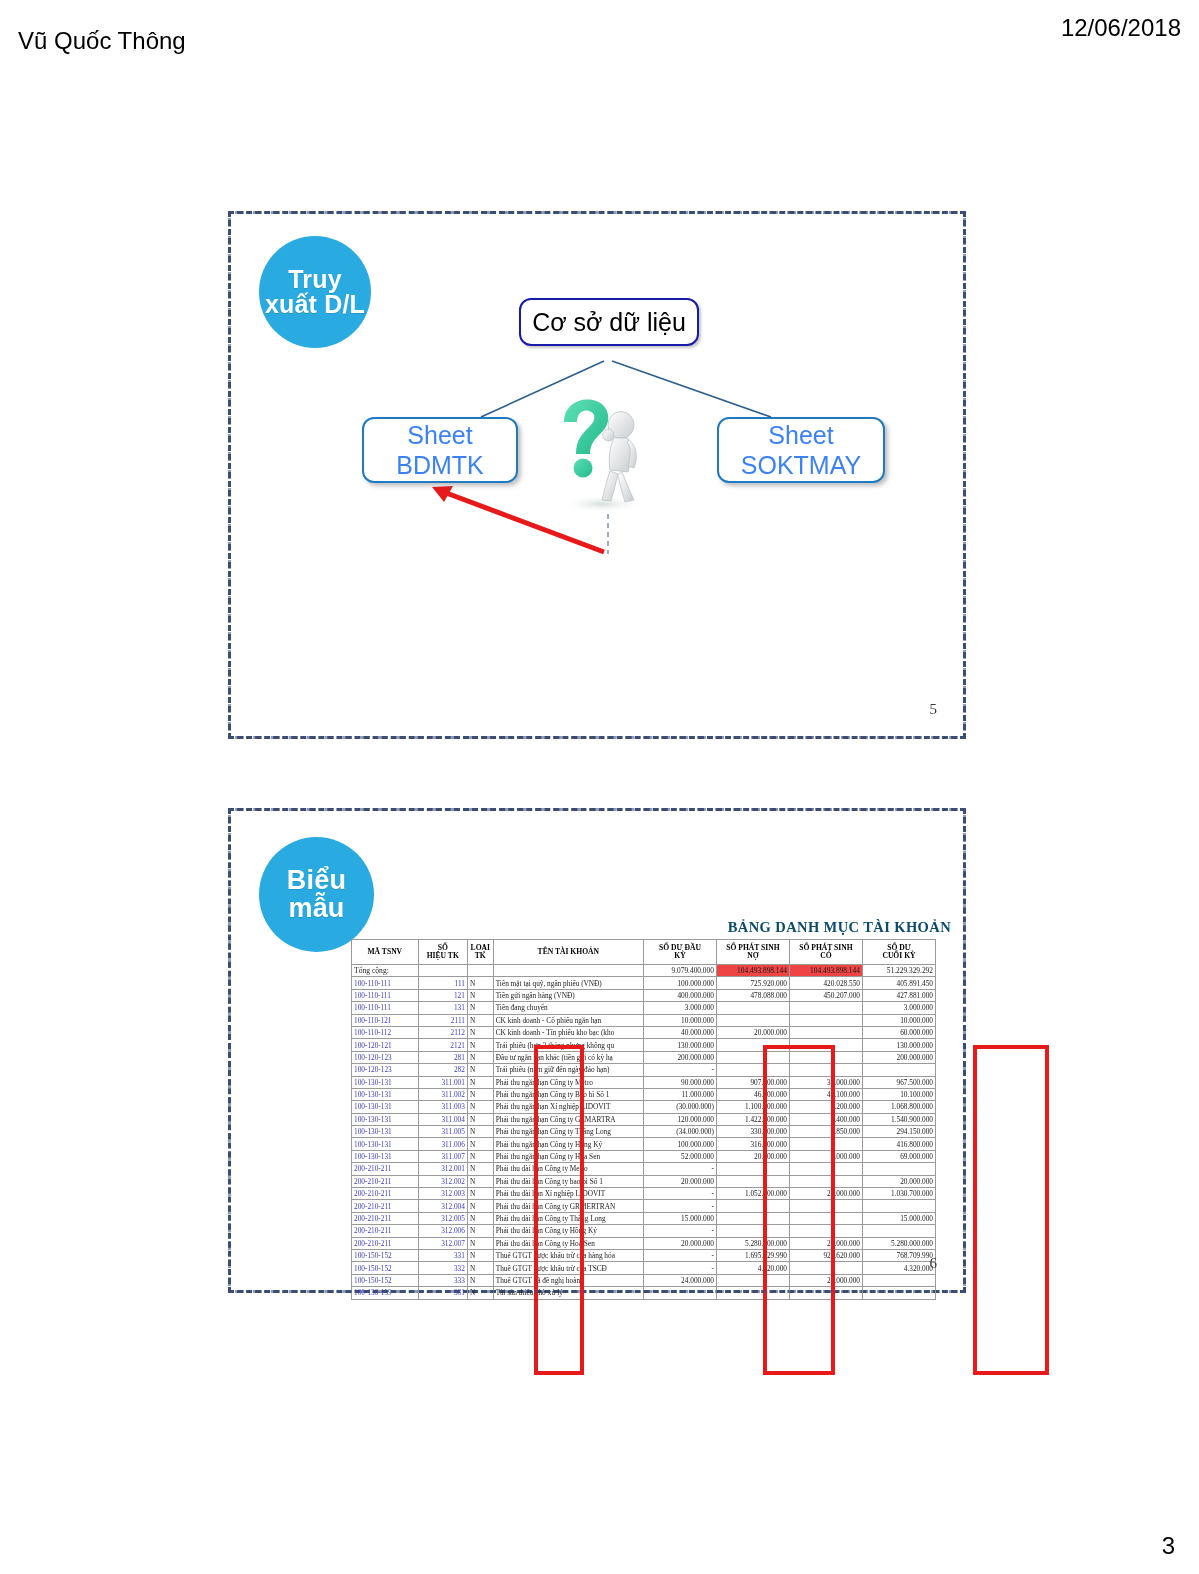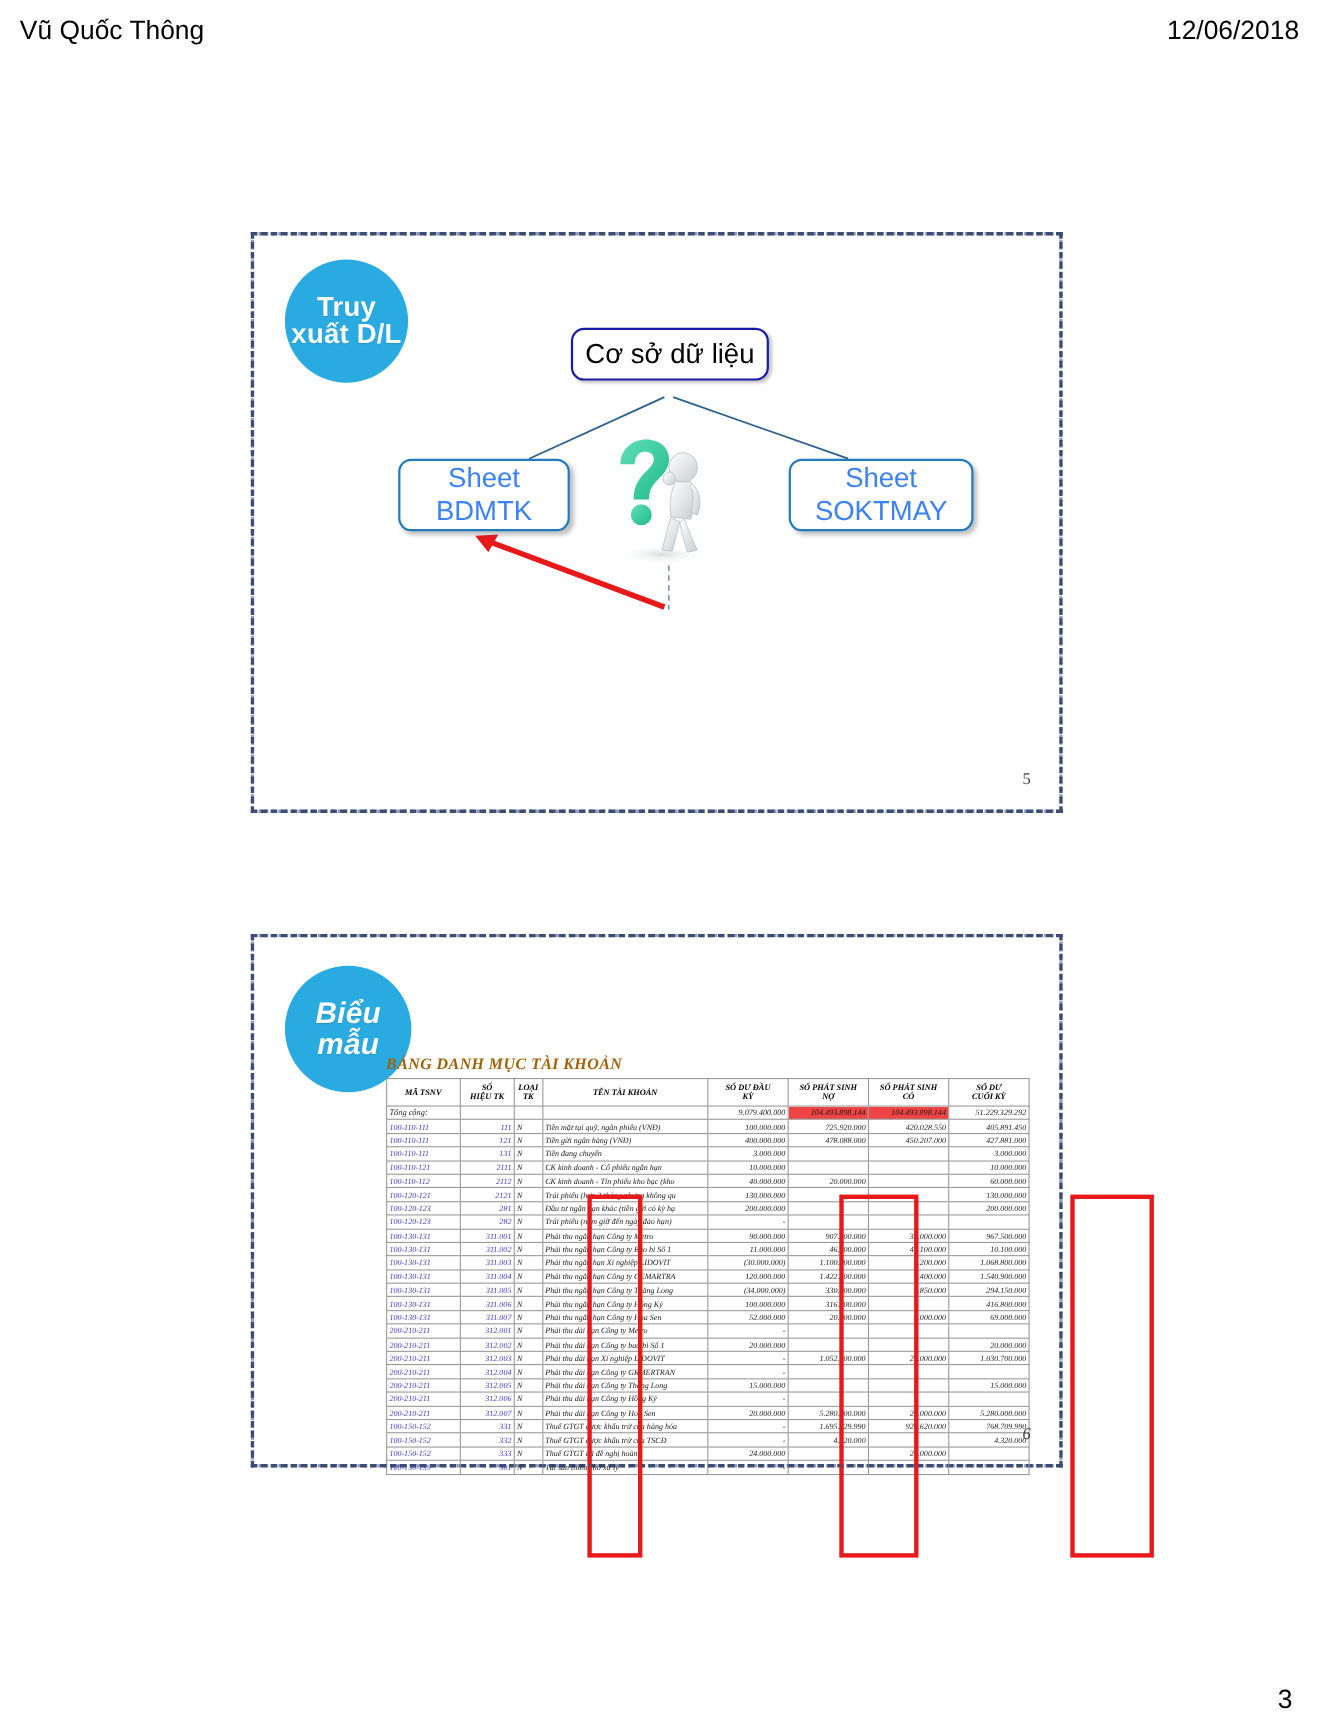--- a/index.html
+++ b/index.html
@@ -9,21 +9,21 @@
     font-family:"Liberation Sans", sans-serif;
     position:relative;
     overflow:hidden;
   }
 
   
   .page-header{
     position:absolute;top:10px;left:0;width:1199px;height:40px;
   }
   .page-header .author{
-    position:absolute;left:18px;top:4px;
+    position:absolute;left:18px;top:17px;
     font-size:24px;color:#000;font-family:"Liberation Sans",sans-serif;
   }
   .page-header .date{
     position:absolute;right:18px;top:4px;
     font-size:24px;color:#000;font-family:Liberation Sans, sans-serif;
   }
   .page-footer-num{
     position:absolute;right:24px;bottom:14px;
     font-size:24px;color:#000;
   }
@@ -35,21 +35,21 @@
     border-style:dashed;
     background:#fff;
     box-sizing:border-box;
   }
   .slide::after{
     content:"";position:absolute;inset:-3px;
     border:3px dotted #3b4d74;pointer-events:none;opacity:.55;
     box-sizing:border-box;
   }
   #slide-1{left:228px;top:172px;width:738px;height:528px;margin-top:39px;}
-  #slide-2{left:228px;top:849px;width:738px;height:485px;font-style:italic;}
+  #slide-2{left:228px;top:808px;width:738px;height:485px;}
 
   .slide-num{
     position:absolute;right:26px;bottom:18px;
     font-size:15px;color:#3a3a3a;font-family:"Liberation Serif",serif;
   }
 
   
   .badge{
     position:absolute;
     border-radius:50%;
@@ -110,21 +110,21 @@
   .figure-wrap{
     position:absolute;left:313px;top:178px;width:110px;height:125px;
   }
 
   
   .sheet-wrap{
     position:absolute;left:120px;top:108px;width:600px;height:352px;
     font-family:"Liberation Serif",serif;
   }
   .sheet-title{
-    text-align:left;font-weight:bold;font-size:14.5px;color:#a16207;
+    text-align:right;font-weight:bold;font-size:14.5px;color:#0c4a6e;
     letter-spacing:.4px;margin-bottom:3px;
   }
   table.xls{
     border-collapse:collapse;width:585px;table-layout:fixed;
     font-size:7.4px;color:#1a1a1a;
   }
   table.xls td,table.xls th{
     border:1px solid #9a9a9a;
     padding:0 2px;
     height:11.4px;

